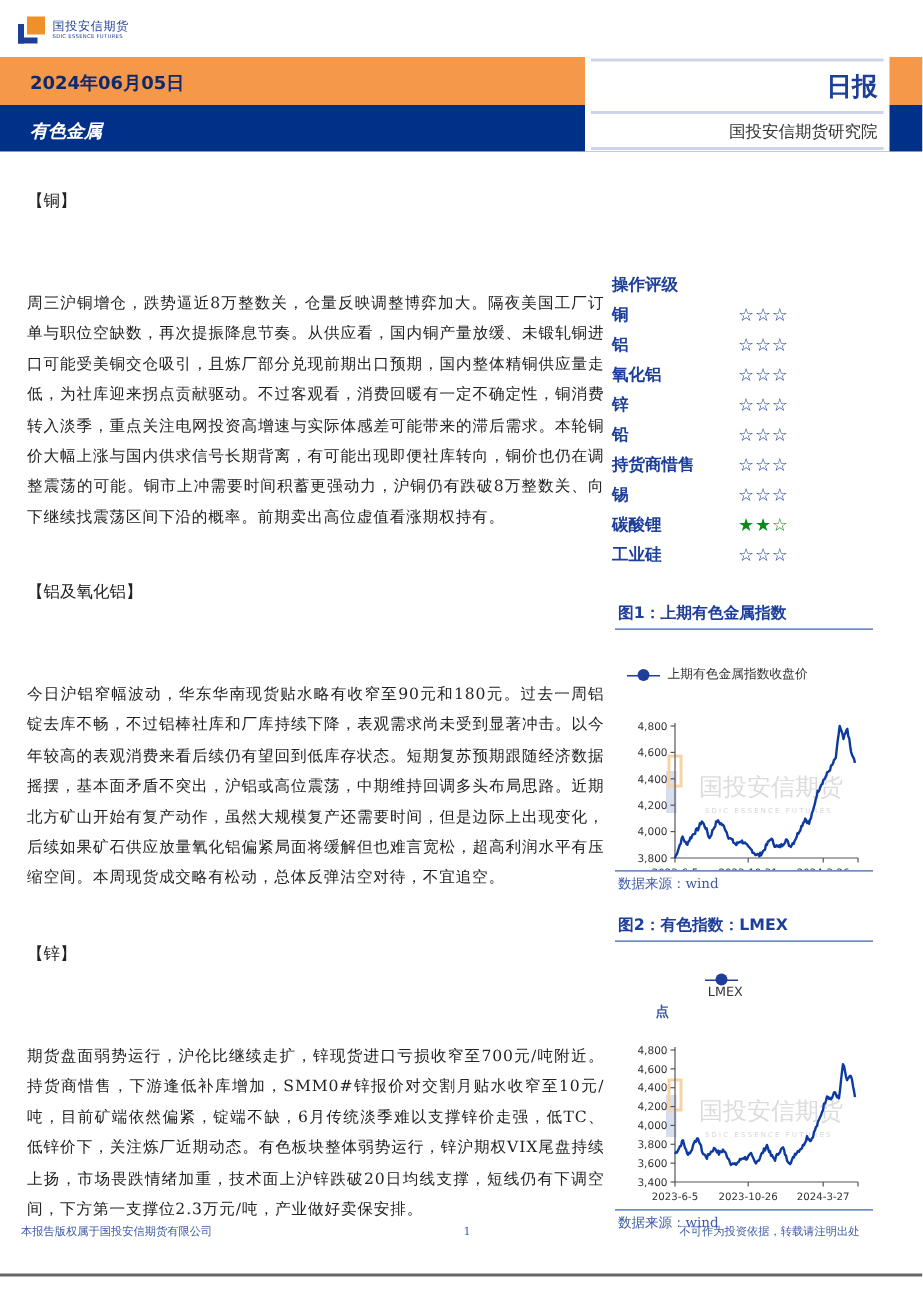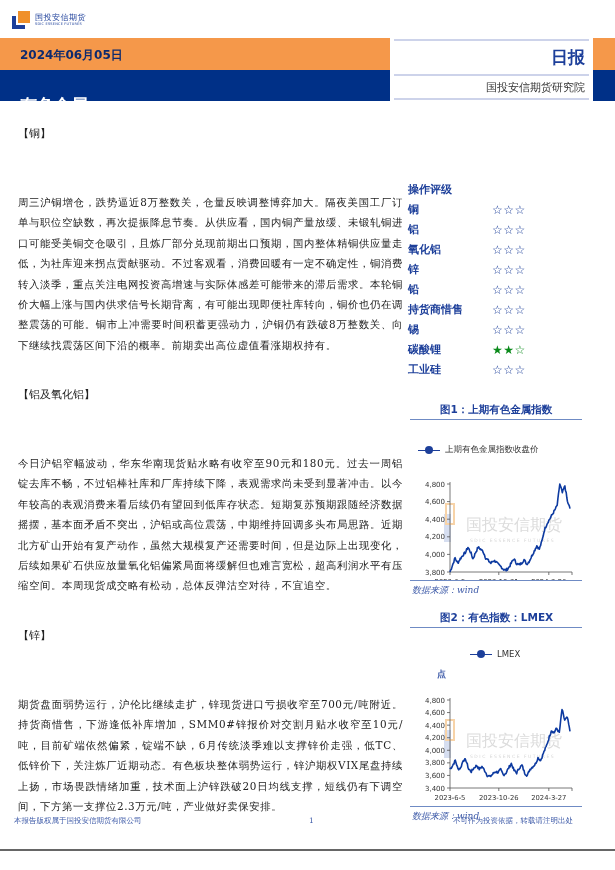--- a/index.html
+++ b/index.html
@@ -10,42 +10,42 @@
   .logo-mark { position:relative; width:18px; height:18px; margin-right:5px; }
   .logo-mark .o { position:absolute; right:0; top:0; width:12px; height:12px; background:#f0902a; }
   .logo-mark .b { position:absolute; left:0; bottom:0; width:13px; height:13px; border-left:4px solid #1d3f9a; border-bottom:4px solid #1d3f9a; }
   .logo-text { display:flex; flex-direction:column; line-height:1; }
   .logo-cn { font-size:8px; color:#1d3f9a; letter-spacing:0.5px; }
   .logo-en { font-size:3.5px; color:#1d3f9a; margin-top:1px; letter-spacing:0.2px; }
 
   .band-orange { position:absolute; left:0; top:38px; width:615px; height:32px; background:#f5984a; }
   .band-blue { position:absolute; left:0; top:70px; width:615px; height:31px; background:#003087; }
   .date { position:absolute; left:20px; top:47px; font-size:12px; font-weight:bold; color:#0d2a6e; }
-  .sector { position:absolute; left:20px; top:94px; font-size:17px; font-weight:bold; color:#ffffff; }
+  .sector { position:absolute; left:20px; top:79px; font-size:12px; font-weight:bold; color:#ffffff;font-style:italic; }
   .title-box { position:absolute; left:390px; top:38px; width:203px; height:63px; background:#fff; }
   .title-box .line1 { position:absolute; left:4px; right:4px; top:1px; height:2px; background:#cdd3ea; }
   .title-box .line2 { position:absolute; left:4px; right:4px; top:36px; height:2px; background:#cdd3ea; }
   .title-box .line3 { position:absolute; left:4px; right:4px; top:60px; height:2px; background:#cdd3ea; }
   .report-type { position:absolute; right:8px; top:8px; font-size:17px; font-weight:bold; color:#1d3f9a; }
   .institute { position:absolute; right:8px; top:42px; font-size:11px; color:#333; }
 
   .left-col { position:absolute; left:18px; width:385px; }
   .sec-head { font-family:"DejaVu Serif", serif; font-size:11px; color:#222; height:20px; line-height:20px; }
   .para { font-family:"DejaVu Serif", serif; font-size:10.4px; color:#222; line-height:20.4px; letter-spacing:0.6px; text-align:justify;margin-top:48px; }
 
   .rating { position:absolute; left:408px; top:180px; width:160px; }
   .rating-title { font-size:11px; font-weight:bold; color:#1d3f9a; height:20px; line-height:20px; }
   .rating-row { display:flex; height:20px; line-height:20px; }
   .rating-name { width:84px; font-size:11px; font-weight:bold; color:#1d3f9a; }
   .rating-stars { font-size:12px; color:#1d3f9a; letter-spacing:0.5px; }
 
   .fig { position:absolute; left:410px; width:172px; }
-  .fig-title { font-size:10.5px; font-weight:bold; color:#1d3f9a; height:20px; line-height:20px; padding-left:2px;margin-left:28px; }
+  .fig-title { font-size:10.5px; font-weight:bold; color:#1d3f9a; height:20px; line-height:20px; padding-left:2px; }
   .fig-rule { height:1px; background:#8aa1cf; border-bottom:1px solid #6f8bc4; }
-  .fig-source { font-family:"DejaVu Serif", serif; font-style:italic; font-size:9px; color:#3d5aa8; height:18px; line-height:18px; padding-left:2px; }
+  .fig-source { font-family:"DejaVu Serif", serif; font-size:9px; color:#3d5aa8; height:18px; line-height:18px; padding-left:2px; }
   .chart-box { position:relative; width:172px; }
   .legend { position:absolute; display:flex; align-items:center; font-size:8.5px; color:#333;text-align:center; }
   .legend .mk { position:relative; width:22px; height:8px; margin-right:5px; }
   .legend .mk::before { content:""; position:absolute; left:0; right:0; top:3.5px; height:1.5px; background:#1d3f9a; }
   .legend .mk::after { content:""; position:absolute; left:7px; top:0; width:8px; height:8px; border-radius:50%; background:#1d3f9a; }
   .unit { position:absolute; font-size:9px; color:#3d5aa8; font-weight:bold; }
   svg text { font-family:"DejaVu Sans", sans-serif; }
 
   .footer-rule { position:absolute; left:0; top:849px; width:615px; height:2px; background:#666; }
   .footer { position:absolute; top:816px; font-family:"DejaVu Serif", serif; font-size:7.5px; color:#3d5aa8; }
@@ -169,21 +169,21 @@
       </svg>
   </div>
   <div class="fig-rule"></div>
   <div class="fig-source">数据来源：wind</div>
 </div>
 
 <div class="fig" style="top:607px;">
   <div class="fig-title">图2：有色指数：LMEX</div>
   <div class="fig-rule"></div>
   <div class="chart-box" style="height:178px;">
-    <div class="legend" style="left:60px; top:21px;">
+    <div class="legend" style="left:60px; top:21px;flex-direction:column;">
       <span class="mk"></span>
       <span>LMEX</span>
     </div>
     <div class="unit" style="left:27px; top:40px;">点</div>
     <svg id="chart2" width="172" height="178" style="position:absolute; left:0; top:0;">
         <rect x="34" y="102" width="7" height="28" fill="#d6def0"></rect>
         <rect x="36" y="92" width="8" height="20" fill="none" stroke="#f7d3a8" stroke-width="2"></rect>
         <text x="56" y="118" font-size="16" fill="#dcdcdc">国投安信期货</text>
         <text x="60" y="130" font-size="4.5" fill="#d6d6d6" letter-spacing="1.5">SDIC ESSENCE FUTURES</text>
         <line x1="40" y1="70" x2="40" y2="160" stroke="#555" stroke-width="0.8"></line>

